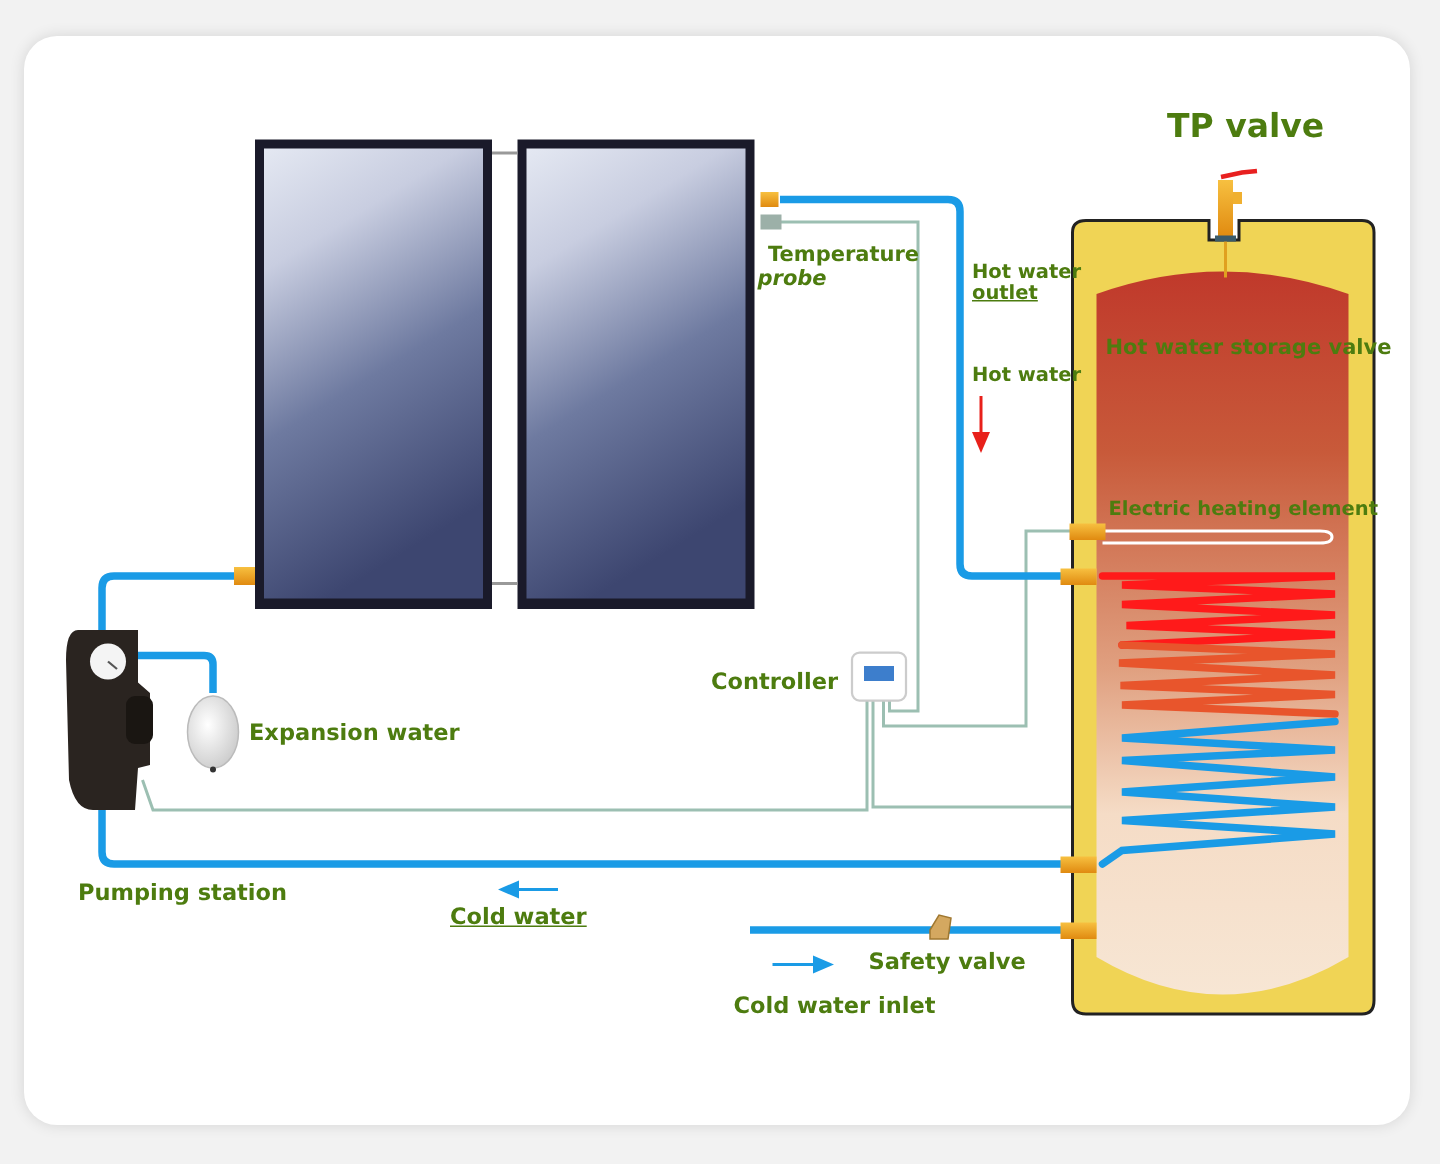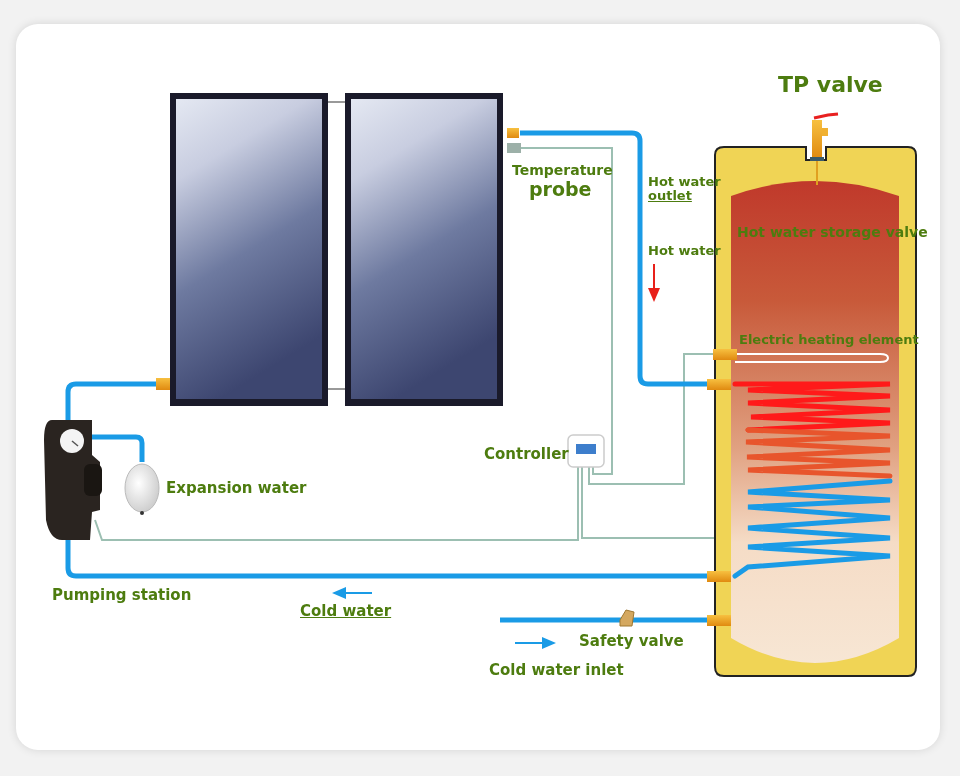--- a/index.html
+++ b/index.html
@@ -128,24 +128,24 @@
     <polygon points="332,593 346,587 346,599" fill="#1a9be6"></polygon>
   </g>
   <g>
     <line x1="515" y1="643" x2="545" y2="643" stroke="#1a9be6" stroke-width="2"></line>
     <polygon points="556,643 542,637 542,649" fill="#1a9be6"></polygon>
   </g>
 </svg>
 
 <div class="lbl title" style="left:778px;top:72px;">TP valve</div>
 <div class="lbl small" style="left:512px;top:162px;font-size:14px;">Temperature</div>
-<div class="lbl small" style="left:529px;top:178px;font-size:19px;">probe</div>
+<div class="lbl small" style="left:505px;top:178px;font-size:14px;font-style:italic;">probe</div>
 <div class="lbl small" style="left:648px;top:174px;">Hot water</div>
 <div class="lbl small" style="left:648px;top:188px;text-decoration:underline;">outlet</div>
 <div class="lbl small" style="left:648px;top:243px;">Hot water</div>
 <div class="lbl" style="left:737px;top:224px;font-size:14px;">Hot water storage valve</div>
 <div class="lbl small" style="left:739px;top:332px;">Electric heating element</div>
-<div class="lbl" style="left:474px;top:445px;margin-left:10px;">Controller</div>
+<div class="lbl" style="left:474px;top:445px;">Controller</div>
 <div class="lbl" style="left:166px;top:479px;">Expansion water</div>
 <div class="lbl" style="left:52px;top:586px;">Pumping station</div>
 <div class="lbl" style="left:300px;top:602px;text-decoration:underline;">Cold water</div>
 <div class="lbl" style="left:579px;top:632px;">Safety valve</div>
 <div class="lbl" style="left:489px;top:661px;">Cold water inlet</div>
 
 </body></html>

